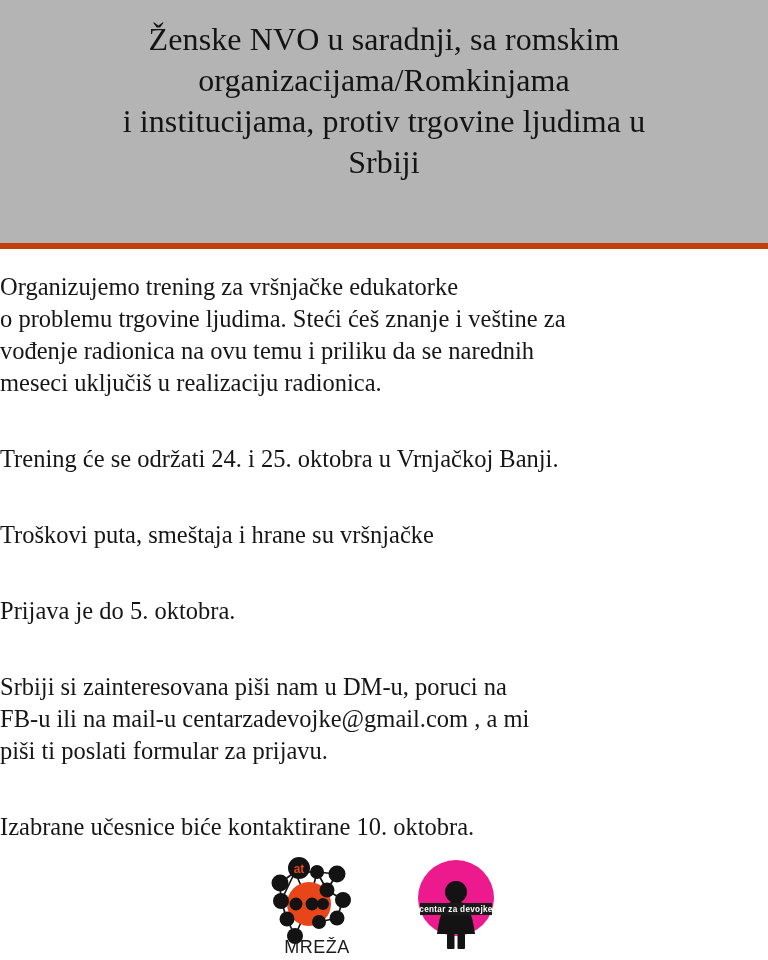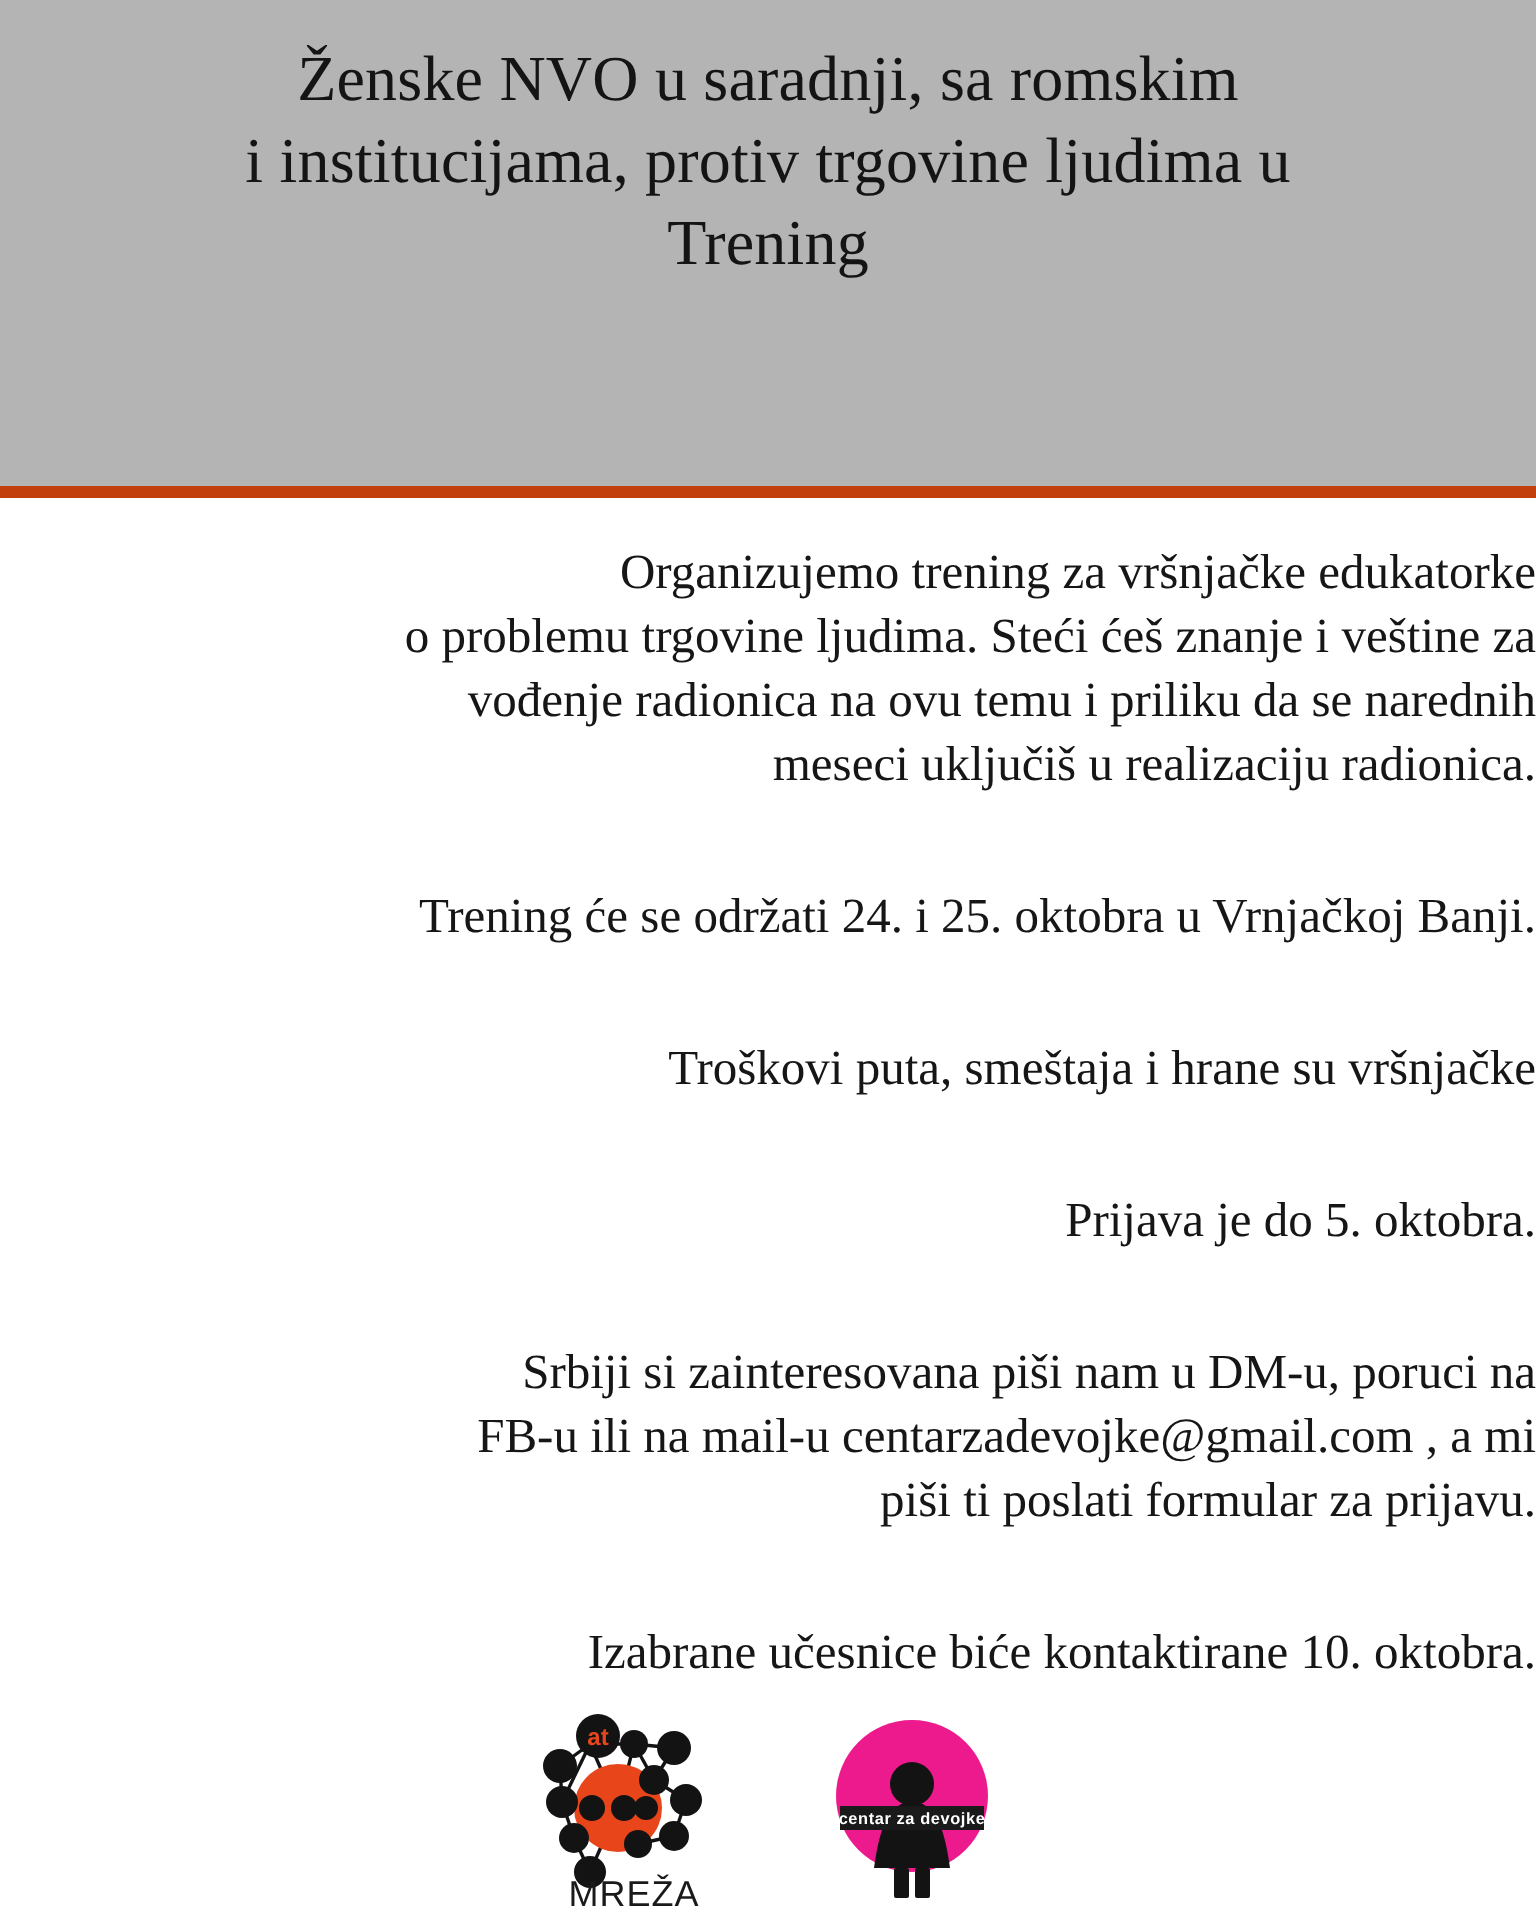--- a/index.html
+++ b/index.html
@@ -47,21 +47,21 @@
   #body-copy {
     width: 768px;
     padding-top: 22px;
     box-sizing: border-box;
     text-align: center;
   }
   .para {
     font-size: 24.5px;
     line-height: 32px;
     color: #161616;
-    text-align: right;
+    text-align: left;
     margin: 0;
     padding: 0;
   }
   .para + .para {
     margin-top: 44px;
   }
   .para .ln {
     display: block;
     white-space: nowrap;
   }
@@ -89,22 +89,23 @@
   #logo-czd {
     width: 94px;
     height: 96px;
   }
 </style>
 </head>
 <body>
 
 <div id="header-banner">
   <div class="title-line">Ženske NVO u saradnji, sa romskim</div>
+  <div class="title-line">organizacijama/Romkinjama</div>
   <div class="title-line">i institucijama, protiv trgovine ljudima u</div>
-  <div class="title-line">Trening</div>
+  <div class="title-line">Srbiji</div>
 </div>
 <div id="header-rule"></div>
 
 <div id="body-copy">
 
   <p class="para">
     <span class="ln">Organizujemo trening za vršnjačke edukatorke</span>
     <span class="ln">o problemu trgovine ljudima. Steći ćeš znanje i veštine za</span>
     <span class="ln">vođenje radionica na ovu temu i priliku da se narednih</span>
     <span class="ln">meseci uključiš u realizaciju radionica.</span>

